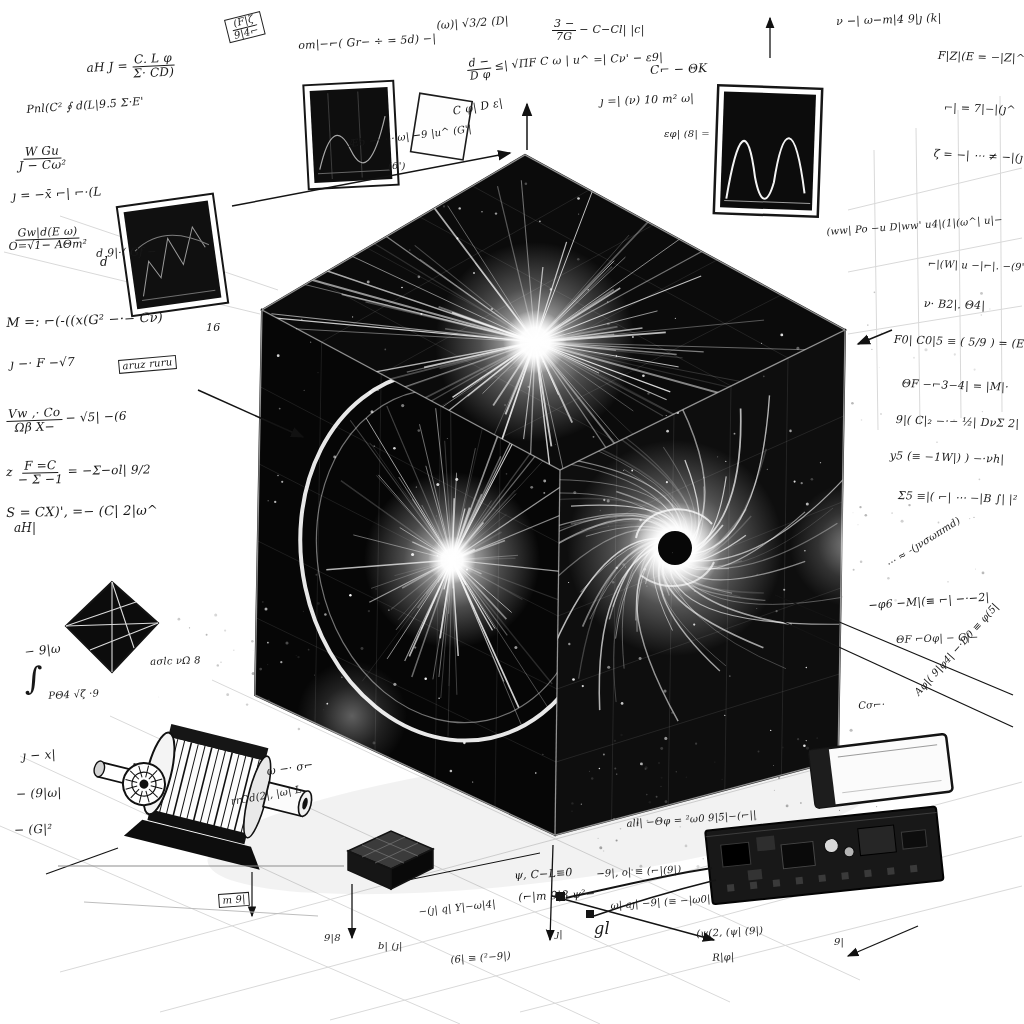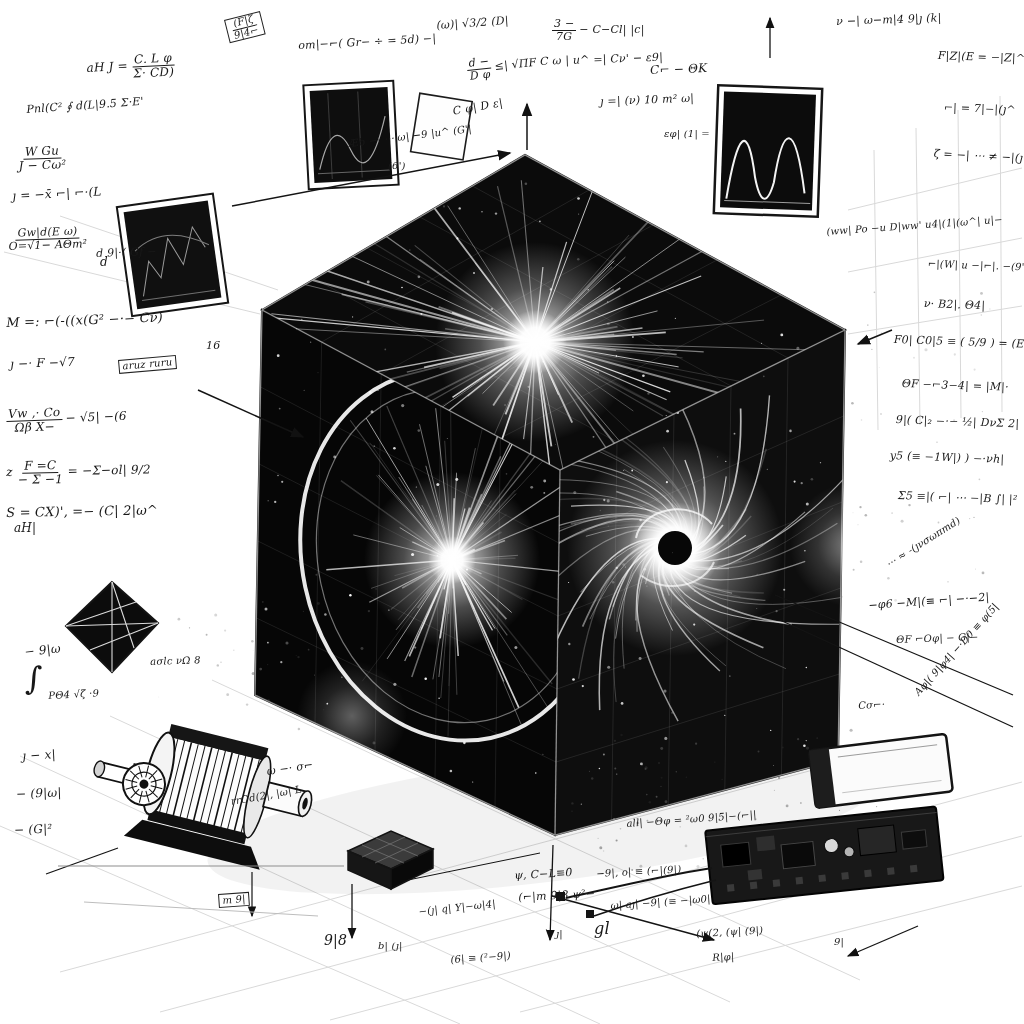--- a/index.html
+++ b/index.html
@@ -961,63 +961,63 @@
         <span class="fr">
           <span class="nu">d −</span>
           <span class="de">D φ</span>
         </span>
         <span>≤| √ΠF</span>
       </div>
 
   <div class="eq" style="left:26px;top:104px;--r:-4deg;font-size:11px">Pnl(C² ∮ d(L|9.5 Σ·E'</div>
   <div class="eq" style="left:12px;top:190px;--r:-3deg">ȷ = −x̄ ⌐| ⌐·(L</div>
   <div class="eq" style="left:96px;top:248px;--r:-2deg;font-size:11px">d 9|·( Gf −</div>
-  <div class="eq" style="left:206px;top:340px;font-size:11px">16</div>
+  <div class="eq" style="left:206px;top:322px;font-size:11px">16</div>
   <div class="eq" style="left:6px;top:316px;--r:-2deg;font-size:13px">M =: ⌐(-((x(G² −·− Cν)</div>
   <div class="eq" style="left:10px;top:358px;--r:-2deg">ȷ −· F −√7</div>
   <div class="eq bx" style="left:118px;top:360px;--r:-5deg;font-size:10px">aruz ruru</div>
   <div class="eq" style="left:6px;top:506px;--r:-1deg;font-size:13px">S = CX)', =− (C| 2|ω^</div>
   <div class="eq" style="left:14px;top:522px">aH|</div>
   <div class="eq" style="left:24px;top:646px;--r:-6deg">− 9|ω</div>
   <div class="eq" style="left:26px;top:660px;--r:2deg;font-size:32px">∫</div>
   <div class="eq" style="left:48px;top:690px;--r:-3deg;font-size:10px">PΘ4 √ζ ·9</div>
   <div class="eq" style="left:150px;top:656px;--r:-2deg;font-size:10px">aσlc νΩ 8</div>
   <div class="eq" style="left:22px;top:750px;--r:-3deg">ȷ − x|</div>
   <div class="eq" style="left:16px;top:788px;--r:-2deg">− (9|ω|</div>
   <div class="eq" style="left:14px;top:824px;--r:-2deg">− (G|²</div>
   <div class="eq" style="left:298px;top:40px;--r:-3deg;font-size:11px">om|−⌐( Gr− ÷ = 5d) −|</div>
   <div class="eq" style="left:436px;top:20px;--r:-4deg;font-size:11px">(ω)| √3/2 (D|</div>
   <div class="eq" style="left:348px;top:138px;--r:-7deg;font-size:10px">Æb −· ⋯ ω| −9 |u^ (G'|</div>
   <div class="eq" style="left:388px;top:160px;font-size:10px">(6')</div>
   <div class="eq" style="left:452px;top:106px;--r:-10deg;font-size:11px">C φ| D ε|</div>
   <div class="eq" style="left:540px;top:56px;--r:-2deg;font-size:11px">C ω | u^ =| Cν' − ε9|</div>
   <div class="eq" style="left:650px;top:64px;--r:-2deg">C⌐ − ΘK</div>
   <div class="eq" style="left:600px;top:96px;--r:-2deg;font-size:11px">ȷ =| (ν) 10 m² ω|</div>
-  <div class="eq" style="left:664px;top:128px;font-size:10px">εφ| (1| =</div>
+  <div class="eq" style="left:664px;top:128px;font-size:10px">εφ| (8| =</div>
   <div class="eq" style="left:836px;top:16px;--r:-2deg;font-size:11px">ν −| ω−m|4 9|ȷ (k|</div>
   <div class="eq" style="left:938px;top:50px;--r:2deg;font-size:11px">F|Z|(E = −|Z|^</div>
   <div class="eq" style="left:944px;top:102px;--r:2deg;font-size:11px">⌐| = 7|−|(ȷ^</div>
   <div class="eq" style="left:934px;top:148px;--r:3deg;font-size:11px">ζ = −| ⋯ ≠ −|(ȷ'</div>
   <div class="eq" style="left:826px;top:226px;--r:-4deg;font-size:10px">(ww| Po −u D|ww' u4|(1|(ω^| u|−</div>
   <div class="eq" style="left:928px;top:258px;--r:2deg;font-size:10px">⌐|(W| u −|⌐|. −(9'</div>
   <div class="eq" style="left:924px;top:298px;--r:2deg;font-size:11px">ν· B2|. Θ4|</div>
   <div class="eq" style="left:894px;top:334px;--r:2deg;font-size:11px">F0| C0|5 ≡ ( 5/9 ) = (E</div>
   <div class="eq" style="left:902px;top:378px;--r:2deg;font-size:11px">ΘF −⌐3−4| = |M|·</div>
   <div class="eq" style="left:896px;top:414px;--r:2deg;font-size:11px">9|( C|₂ −·− ½| DνΣ 2|</div>
   <div class="eq" style="left:890px;top:450px;--r:2deg;font-size:11px">y5 (≡ −1W|) ) −·νh|</div>
   <div class="eq" style="left:898px;top:490px;--r:2deg;font-size:11px">Σ5 ≡|( ⌐| ⋯ −|B ∫| |²</div>
   <div class="eq" style="left:884px;top:560px;--r:-32deg;font-size:10px">⋯ ≈ -(ȷνσωπmd)</div>
   <div class="eq" style="left:868px;top:600px;--r:-4deg;font-size:11px">−φ6 −M|(≡ ⌐| −·−2|</div>
   <div class="eq" style="left:896px;top:634px;--r:-2deg;font-size:10px">ΘF ⌐Oφ| − G|−</div>
   <div class="eq" style="left:858px;top:700px;--r:-3deg;font-size:10px">Cσ⌐·</div>
   <div class="eq" style="left:912px;top:690px;--r:-48deg;font-size:10px">Aφ|( 9|φ4| −·D0 ≡ φ(5|</div>
   <div class="eq" style="left:266px;top:766px;--r:-8deg;font-size:11px">ω −· σ⌐</div>
   <div class="eq" style="left:230px;top:796px;--r:-10deg;font-size:10px">rrOd(2|, |ω| L</div>
   <div class="eq bx" style="left:218px;top:894px;--r:-4deg;font-size:10px">m 9|</div>
-  <div class="eq" style="left:324px;top:932px;font-size:14px">9|8</div>
+  <div class="eq" style="left:324px;top:932px;font-size:10px">9|8</div>
   <div class="eq" style="left:378px;top:940px;font-size:10px">b| (ȷ|</div>
   <div class="eq" style="left:418px;top:906px;--r:-6deg;font-size:10px">−(ȷ| q| Y|−ω|4|</div>
   <div class="eq" style="left:450px;top:954px;--r:-4deg;font-size:10px">(6| ≡ (²−9|)</div>
   <div class="eq" style="left:514px;top:870px;--r:-3deg;font-size:11px">ψ, C−L≡0</div>
   <div class="eq" style="left:518px;top:892px;--r:-3deg;font-size:11px">(⌐|m 9|3 ψ²−</div>
   <div class="eq" style="left:626px;top:818px;--r:-4deg;font-size:10px">all| −Θφ = ²ω0 9|5|−(⌐||</div>
   <div class="eq" style="left:596px;top:868px;--r:-3deg;font-size:10px">−9|, o| ≡ (⌐|(9|)</div>
   <div class="eq" style="left:610px;top:900px;--r:-4deg;font-size:10px">ω| aȷ| −9| (≡ −|ω0|</div>
   <div class="eq" style="left:696px;top:928px;--r:-3deg;font-size:10px">(ψ(2, (ψ| (9|)</div>
   <div class="eq" style="left:712px;top:952px;--r:-3deg;font-size:10px">R|φ|</div>

